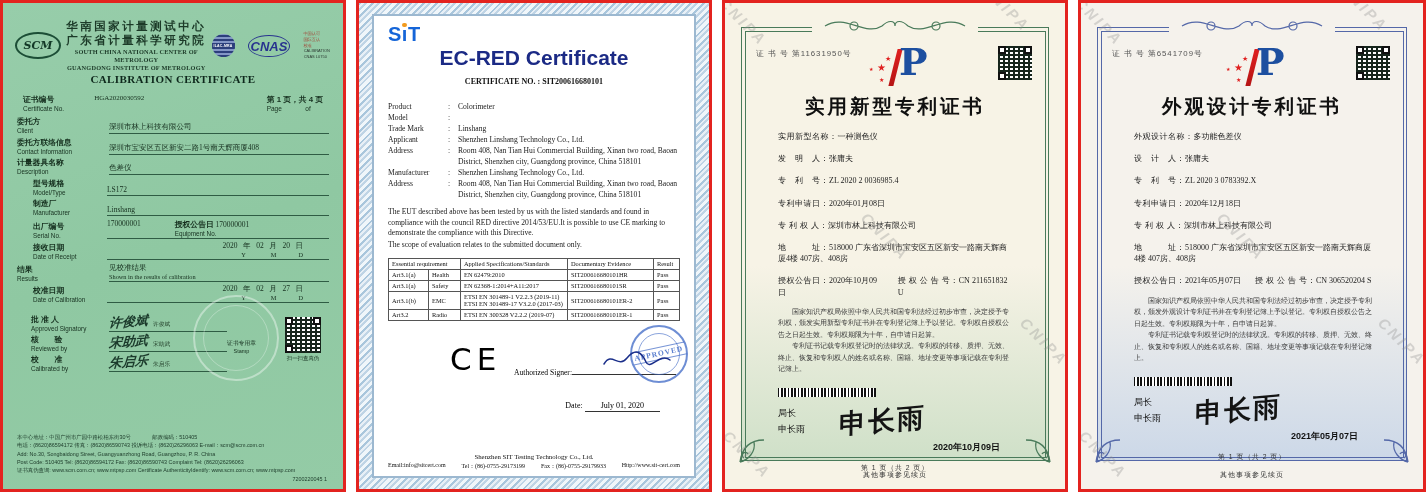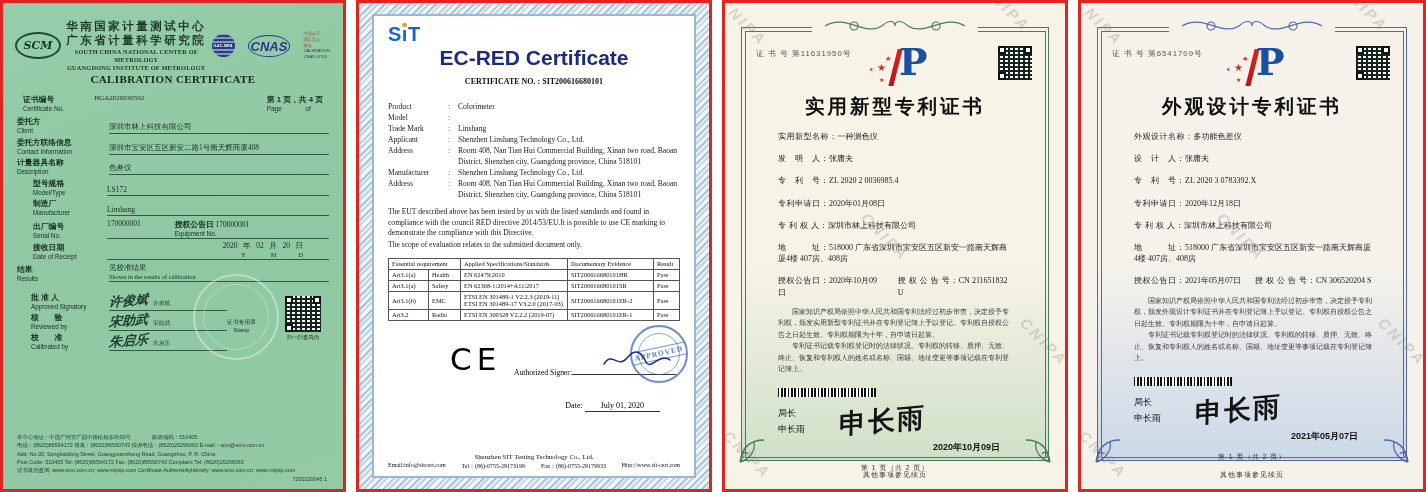--- a/index.html
+++ b/index.html
@@ -277,20 +277,30 @@
     <div class="f-row">
       <div class="f-lab">
           <div class="cn">结果</div>
           <div class="en">Results</div>
         </div>
       <div class="f-val">
         <div>见校准结果</div>
         <div class="sub">Shown in the results of calibration</div>
       </div>
     </div>
+    <div class="f-row indent">
+      <div class="f-lab">
+          <div class="cn">校准日期</div>
+          <div class="en">Date of Calibration</div>
+        </div>
+      <div class="f-val" style="text-align:right; padding-right:26px;">
+        <div class="pre">2020   年   02   月   27   日</div>
+        <div class="sub pre">Y                M              D</div>
+      </div>
+    </div>
   </div>
 
   <div class="c1-signblock">
     <div class="emboss"></div>
     <div class="s-row">
       <div class="f-lab">
           <div class="cn">批 准 人</div>
           <div class="en">Approved Signatory</div>
         </div>
       <div class="s-sig">

